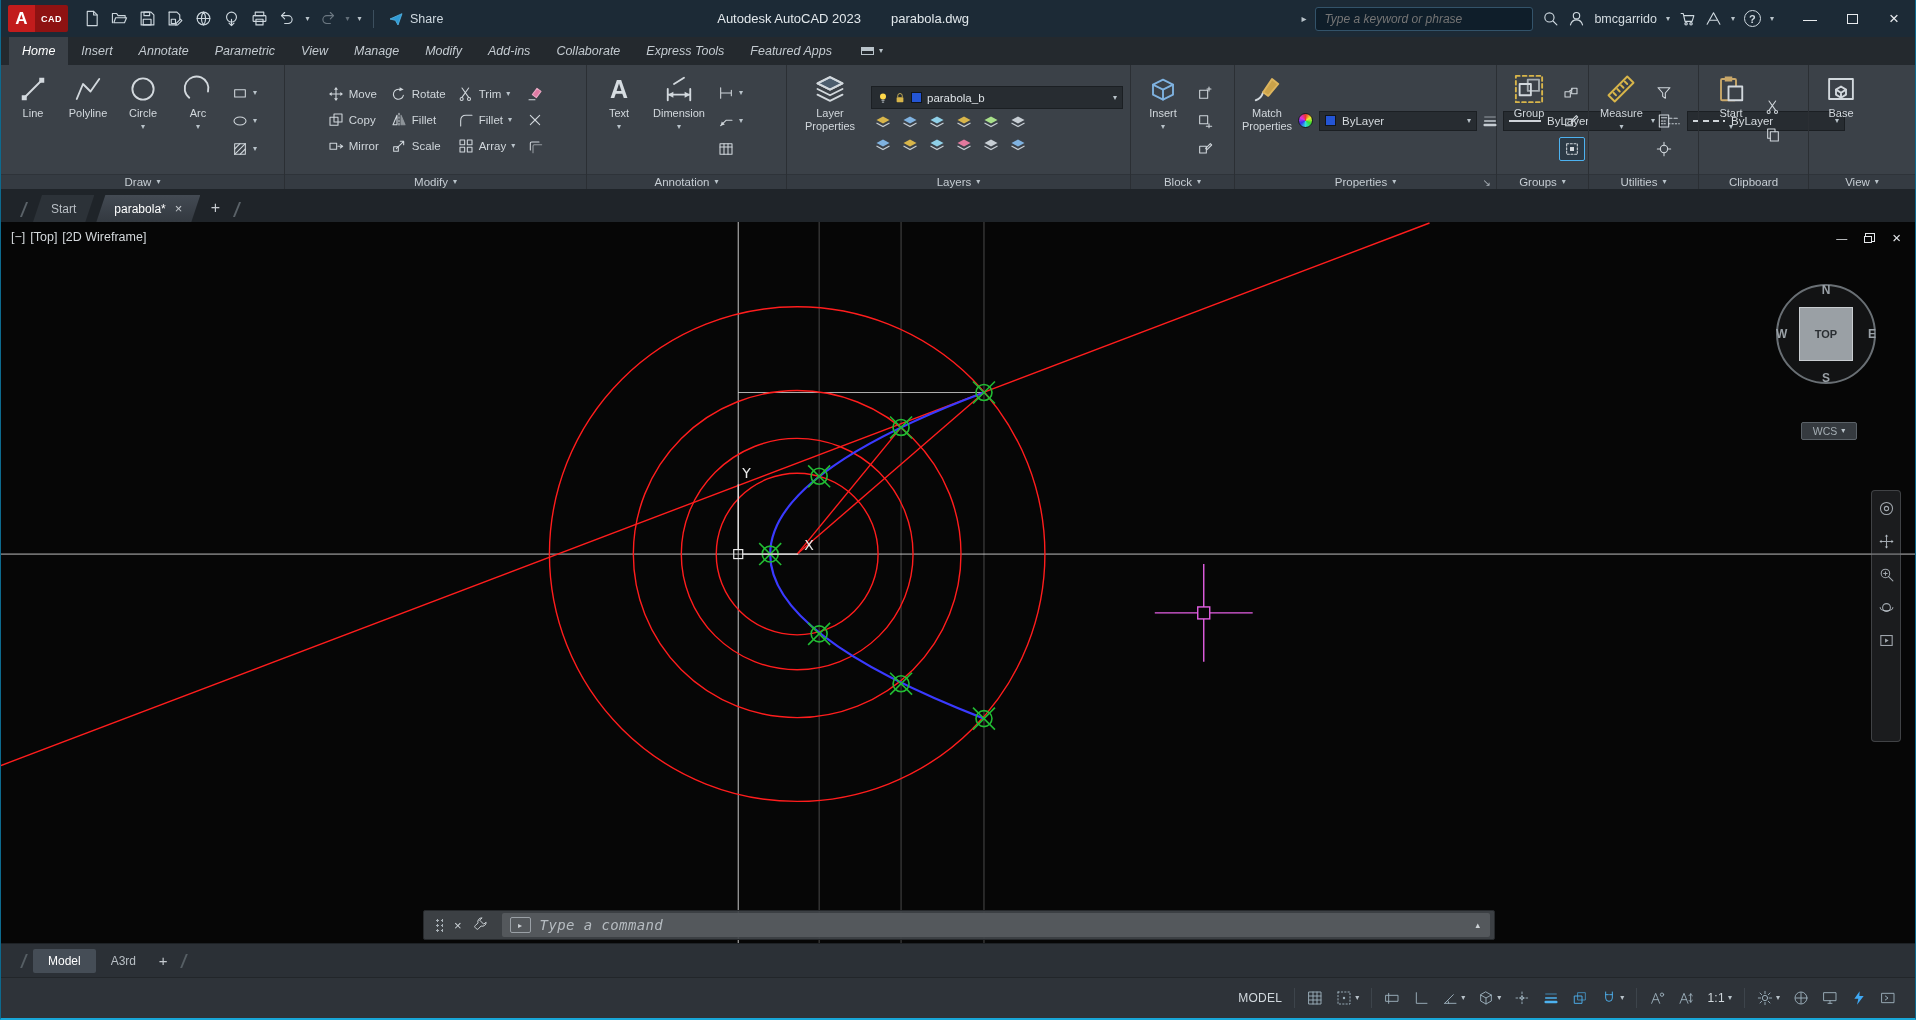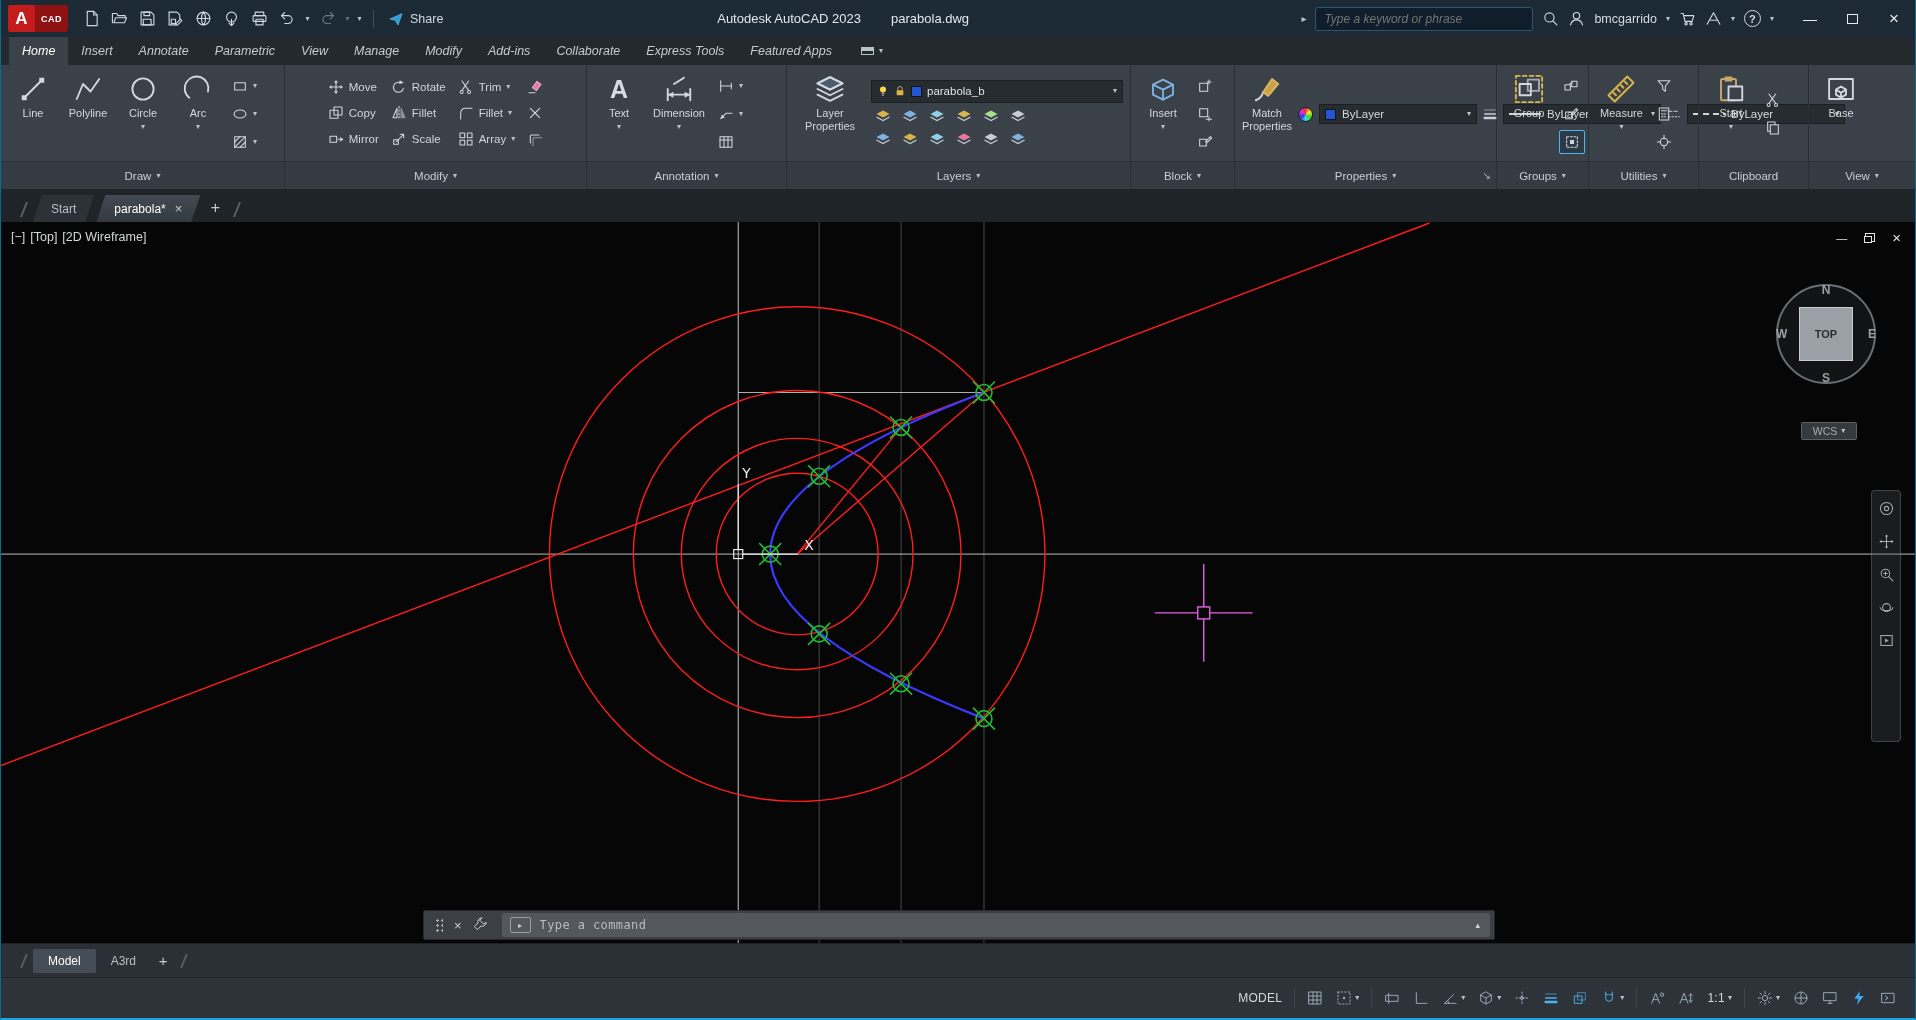--- a/index.html
+++ b/index.html
@@ -37,21 +37,21 @@
 .ribbon-tabs{height:28px;background:#24292e;display:flex;align-items:stretch;padding-left:8px;flex:none;}
 .rtab{padding:8px 13px;display:flex;align-items:center;font-size:12.5px;color:#c3cad0;font-style:italic;}
 .rtab.active{background:#3b4148;color:#fff;}
 .rtab-extra{margin-left:8px;display:flex;align-items:center;gap:5px;padding:0 8px;}
 .rbar{width:13px;height:8px;border:1.2px solid #b9c3ca;border-top-width:4px;display:inline-block;}
 
 
 .ribbon{height:124px;background:#3b4148;display:flex;flex:none;}
 .panel{display:flex;flex-direction:column;border-right:1px solid #2b2f34;flex:none;}
 .panel-body{flex:1;display:flex;align-items:stretch;padding:4px 7px 2px;gap:5px;}
-.panel-footer{height:28px;background:#353b42;border-top:1px solid #2e3339;display:flex;align-items:center;justify-content:center;gap:5px;font-size:11.5px;color:#c6cdd3;position:relative;}
+.panel-footer{height:15px;background:#353b42;border-top:1px solid #2e3339;display:flex;align-items:center;justify-content:center;gap:5px;font-size:11.5px;color:#c6cdd3;position:relative;}
 .bigbtn{display:flex;flex-direction:column;align-items:center;justify-content:flex-start;padding:5px 4px 2px;border-radius:2px;color:#d2d8dd;font-size:11px;text-align:center;gap:3px;min-width:50px;}
 .i32{width:32px;height:30px;fill:none;stroke:currentColor;stroke-width:1.5;stroke-linecap:round;stroke-linejoin:round;flex:none;}
 .i16{width:16px;height:16px;fill:none;stroke:currentColor;stroke-width:1.6;stroke-linecap:round;stroke-linejoin:round;flex:none;}
 .blabel{line-height:1.15;}
 .bigA{font-size:25px;font-weight:bold;color:#d6dce1;line-height:30px;height:30px;}
 .smallcol{display:flex;flex-direction:column;justify-content:center;gap:4px;}
 .sbtn{height:24px;display:flex;align-items:center;gap:5px;font-size:11.5px;color:#d0d6db;padding:0 4px;border-radius:2px;}
 .mod-grid{display:grid;grid-auto-flow:column;grid-template-rows:repeat(3,26px);column-gap:4px;align-self:center;}
 .layers-right{display:flex;flex-direction:column;gap:3px;justify-content:center;width:252px;}
 .layer-combo{height:23px;background:#272c31;border:1px solid #1b1f23;display:flex;align-items:center;gap:5px;padding:0 5px;}
@@ -99,21 +99,21 @@
 .navbar{position:absolute;right:14px;top:268px;width:30px;height:252px;background:rgba(75,80,86,.30);border:1px solid rgba(135,140,146,.35);border-radius:4px;display:flex;flex-direction:column;align-items:center;padding-top:8px;gap:15px;}
 .nav-ic{width:18px;height:18px;color:rgba(195,203,210,.8);display:flex;align-items:center;justify-content:center;}
 .nav-ic svg{width:17px;height:17px;fill:none;stroke:currentColor;stroke-width:1.5;stroke-linecap:round;}
 .cmd{position:absolute;left:422px;top:688px;width:1072px;height:30px;display:flex;align-items:center;background:rgba(64,68,72,.94);border:1px solid #26292c;border-radius:2px;}
 .cmd-left{display:flex;align-items:center;gap:11px;padding:0 10px;color:#ccd2d6;}
 .grip{width:9px;height:17px;background-image:radial-gradient(#a8b0b6 1px,transparent 1.3px);background-size:5px 5px;background-position:1px 1px;}
 .cmd-x{font-size:13px;}
 .cmd-wrench svg{width:15px;height:15px;fill:none;stroke:#ccd2d6;stroke-width:1.6;stroke-linecap:round;}
 .cmd-input{flex:1;height:24px;margin:0 4px;background:#54585c;border-radius:2px;display:flex;align-items:center;gap:9px;padding:0 8px;}
 .cmd-badge{width:21px;height:16px;border:1px solid #9aa0a6;border-radius:2px;display:flex;align-items:center;justify-content:center;color:#cdd2d6;font-size:8px;flex:none;}
-.cmd-in{flex:1;background:transparent;border:none;outline:none;font-family:"DejaVu Sans Mono",monospace;font-size:12px;color:#c3c9cd;letter-spacing:.4px;}
+.cmd-in{flex:1;background:transparent;border:none;outline:none;font-family:"DejaVu Sans Mono",monospace;font-style:italic;font-size:14px;color:#c3c9cd;letter-spacing:.4px;}
 .cmd-in::placeholder{color:#b6bcc1;}
 .cmd-up{color:#cdd2d6;font-size:9px;padding-right:2px;}
 
 
 .layout-tabs{height:34px;background:#2b3036;border-top:1px solid #1d2125;display:flex;align-items:center;padding-left:14px;flex:none;}
 .ltab{height:24px;padding:0 15px;display:flex;align-items:center;font-size:12px;color:#b9bfc5;border-radius:2px;}
 .ltab.active{background:#454d56;color:#fff;}
 .lslash{width:2px;height:14px;background:#565e64;transform:skewX(-22deg);margin:0 8px;}
 .ltab-add{width:24px;height:24px;display:flex;align-items:center;justify-content:center;color:#c6cbd0;font-size:15px;}
 

